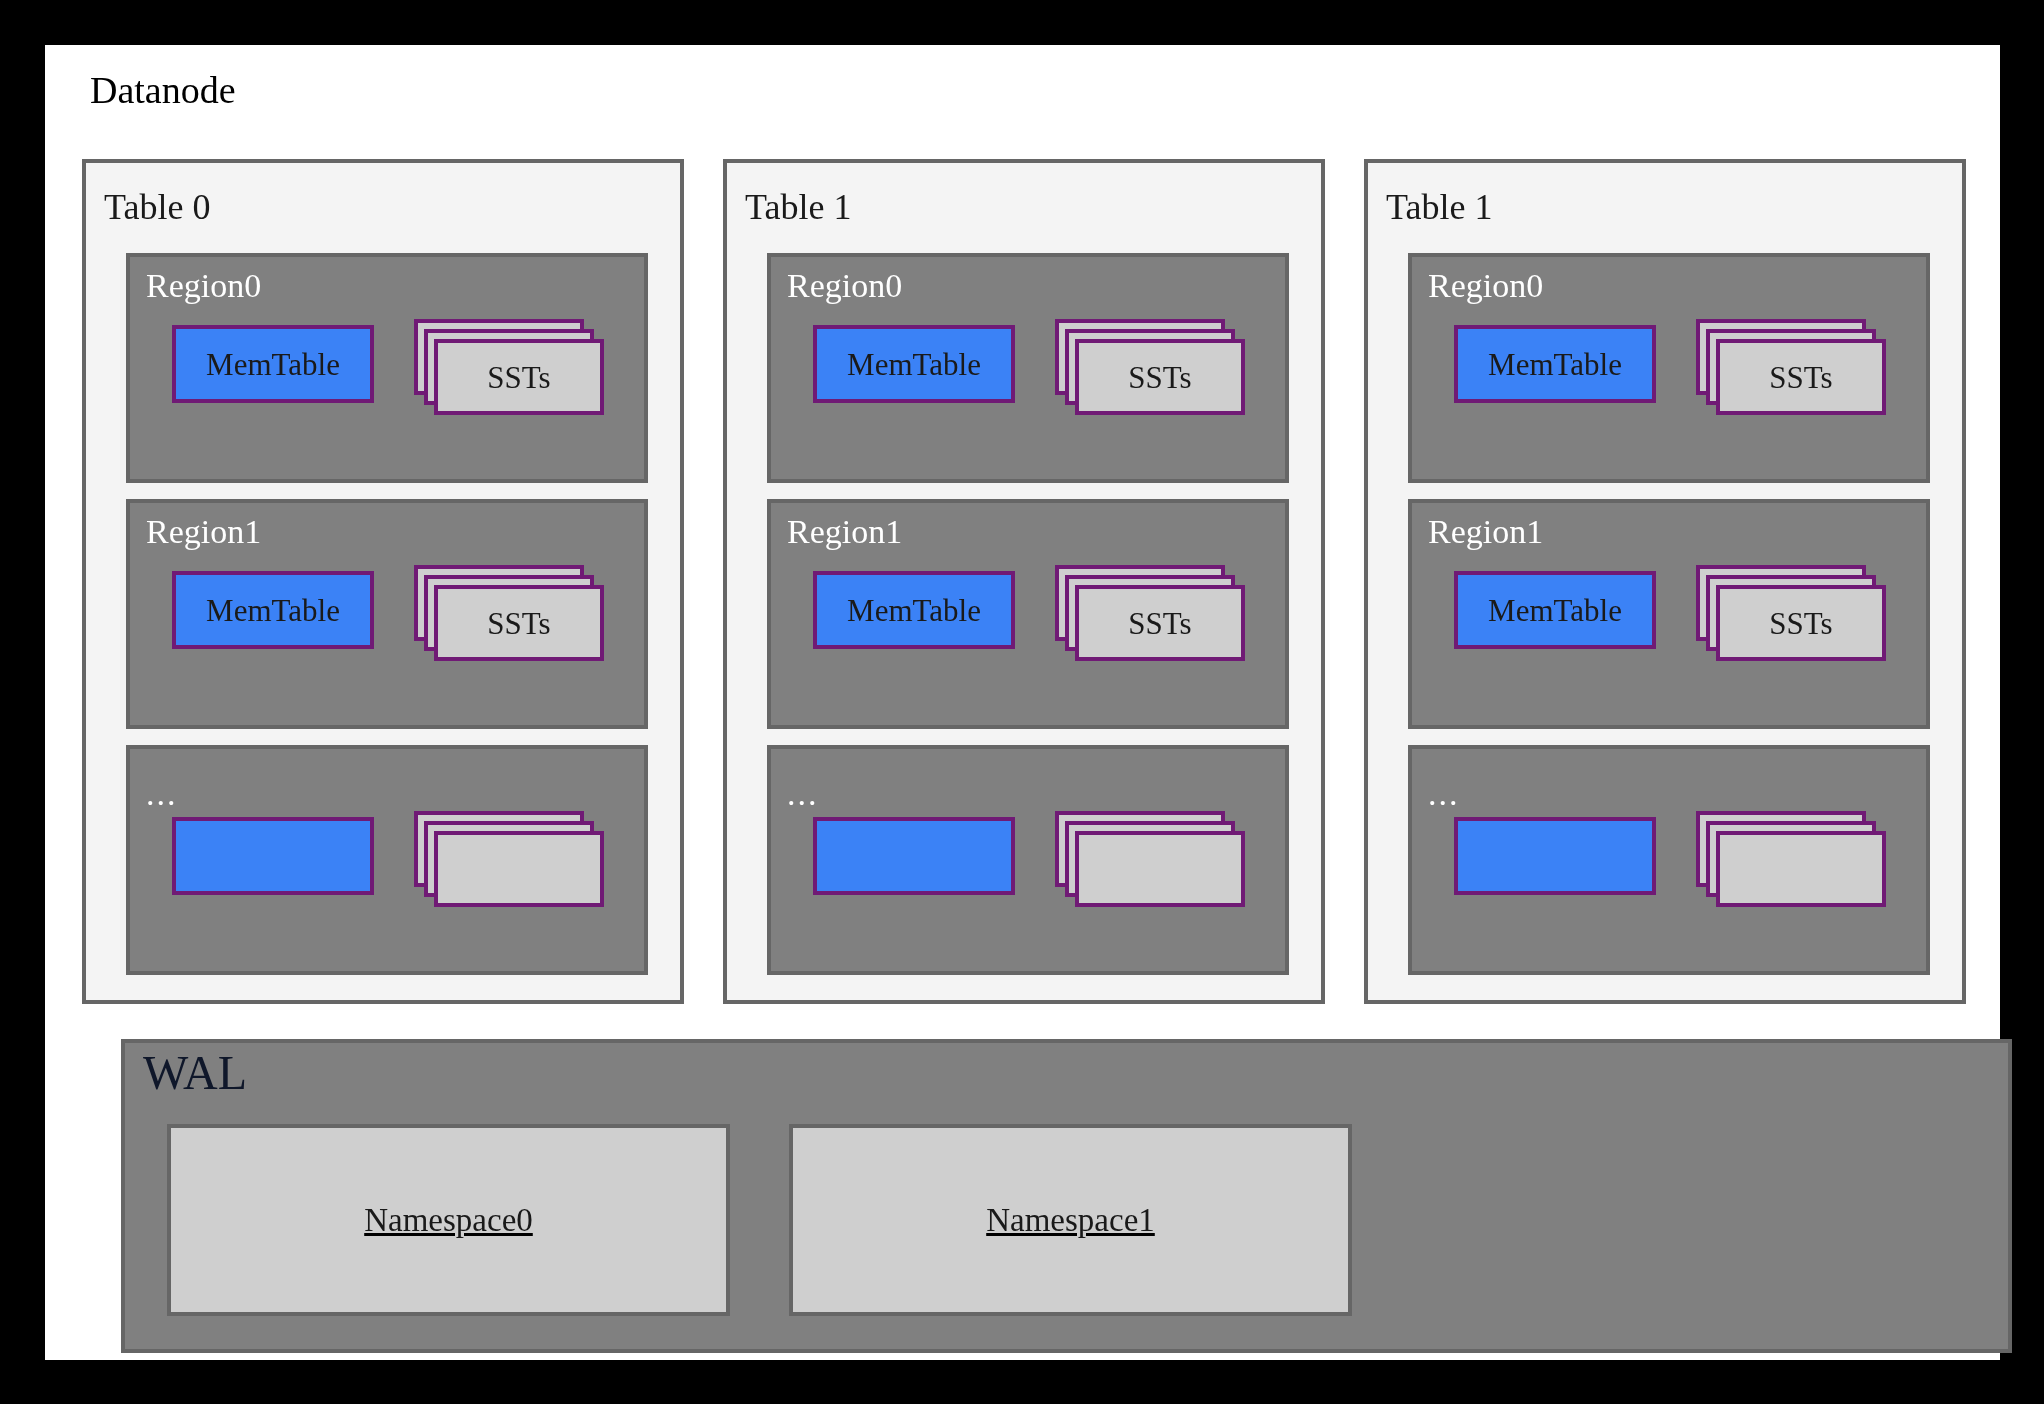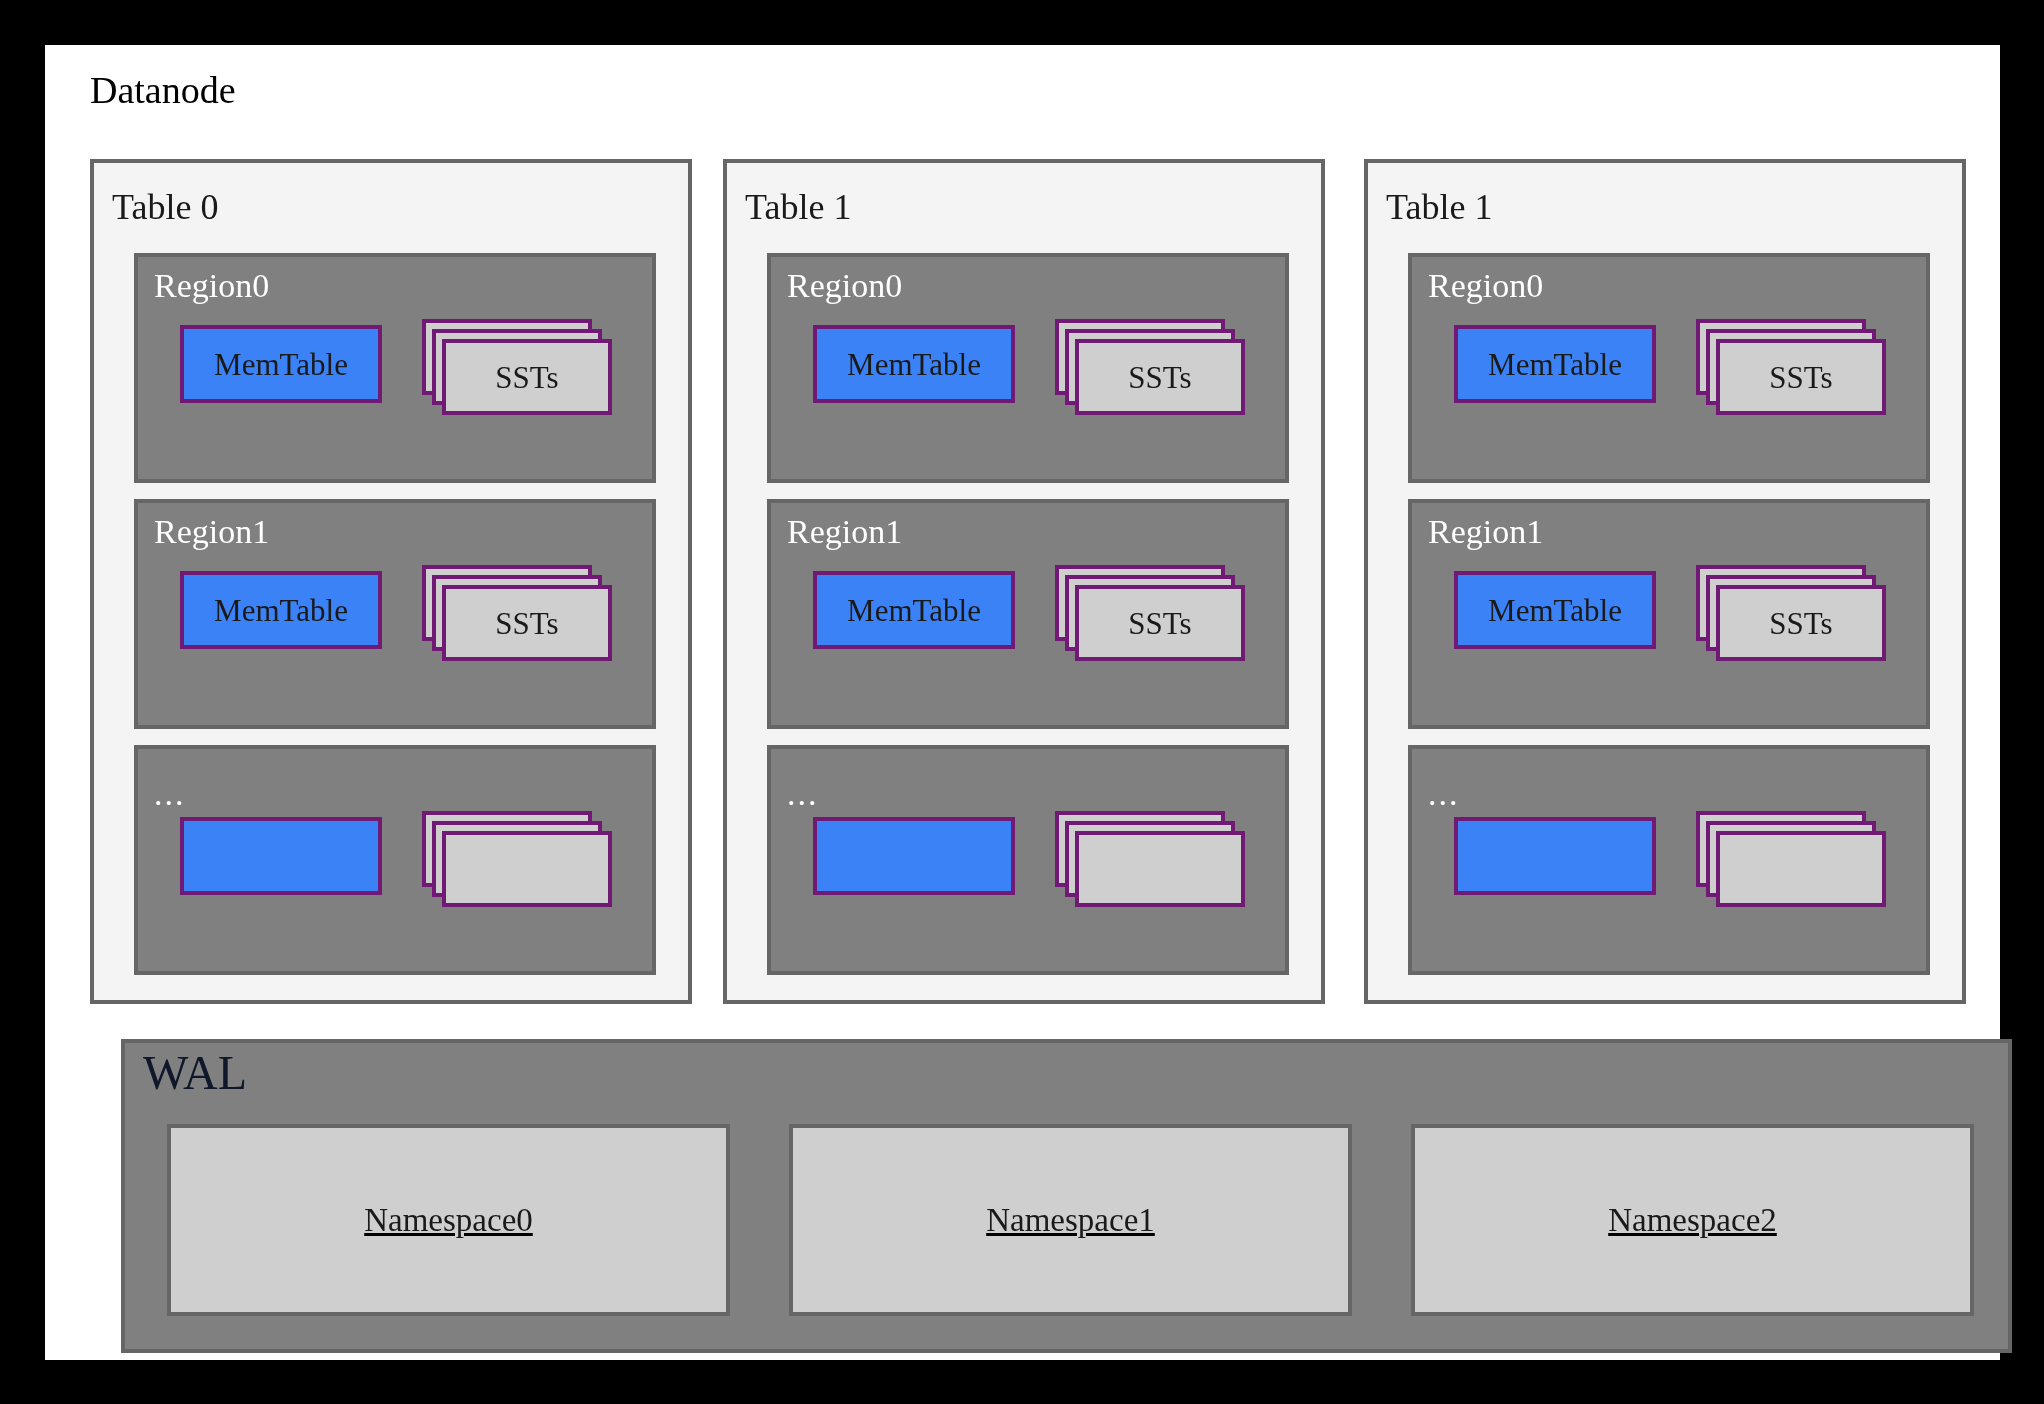--- a/index.html
+++ b/index.html
@@ -42,21 +42,21 @@
   }
 
   .table-box {
     position: absolute;
     top: 0;
     width: 602px;
     height: 845px;
     background: #f4f4f4;
     border: 4px solid #666666;
   }
-  .table-box.col0 { left: 0px; margin-left: 8px; }
+  .table-box.col0 { left: 0px; }
   .table-box.col1 { left: 641px; }
   .table-box.col2 { left: 1282px; }
 
   .table-label {
     position: absolute;
     left: 18px;
     top: 26px;
     font-size: 36px;
     line-height: 1;
     color: #1a1a1a;
@@ -342,18 +342,15 @@
 
   <div id="wal-box">
     <div id="wal-label">WAL</div>
 
     <div class="namespace-box n0">
       <span class="lbl">Namespace0</span>
     </div>
     <div class="namespace-box n1">
       <span class="lbl">Namespace1</span>
     </div>
-    <div class="namespace-box n2">
-      <span class="lbl">Namespace2</span>
-    </div>
   </div>
 
 </div>
 
 </body></html>

